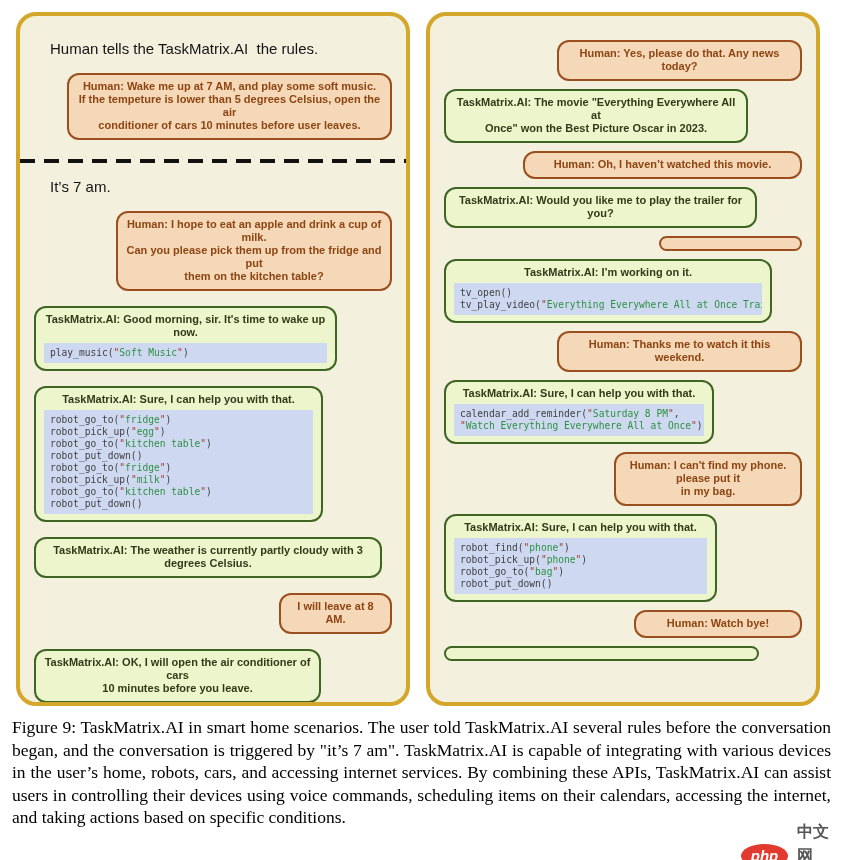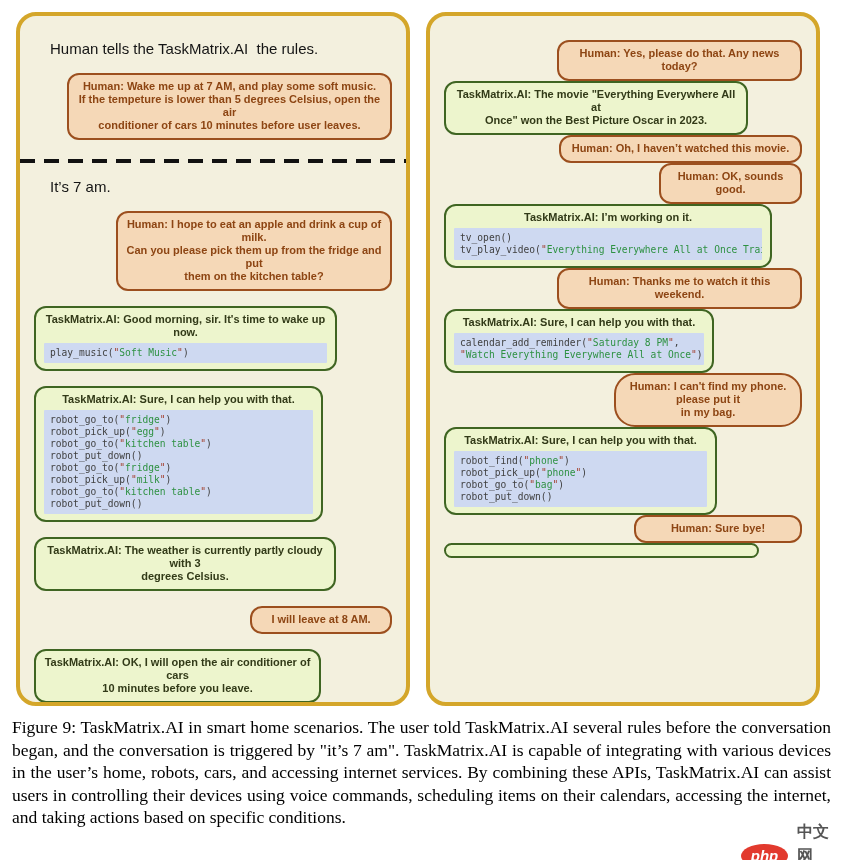--- a/index.html
+++ b/index.html
@@ -2,21 +2,21 @@
 <html style="--panel-border: #d4a62a; --panel-bg: #f3f0de; --human-fill: #f5d8b7; --human-border: #9c4f1e; --human-text: #8d4513; --ai-fill: #edf5cd; --ai-border: #3f6522; --ai-text: #323a18; --code-bg: #ced9f1; --code-text: #3f3f3f; --code-string: #2e9142; --code-quote: #a3402e; --divider: #111111; --note-text: #151515; --watermark-red: #e23a2e; --watermark-gray: #555555;"><head>
 <meta charset="utf-8">
 <style>
   html,body{margin:0;padding:0;width:841px;height:860px;background:#fff;overflow:hidden;
     font-family:"Liberation Sans",sans-serif;}
   #figure-root{position:absolute;left:0;top:0;width:841px;height:712px;}
   .panel{position:absolute;top:12px;width:394px;height:694px;box-sizing:border-box;
     background:var(--panel-bg,#f3f0de);border:4px solid var(--panel-border,#d4a62a);
     border-radius:20px;display:flex;flex-direction:column;padding:24px 14px 8px;overflow:hidden;}
   .panel-left{left:16px;gap:15px;}
-  .panel-right{left:426px;gap:0;}
+  .panel-right{left:426px;gap:8px;}
   .note{font:400 15px/18px "Liberation Sans",sans-serif;color:var(--note-text,#151515);
     margin-left:16px;white-space:pre;flex:none;}
   .divider{flex:none;height:3.5px;margin:4px -14px 0;
     background:repeating-linear-gradient(90deg,var(--divider,#111) 0 15px,transparent 15px 24px);}
   .bubble{position:relative;flex:none;box-sizing:border-box;border-radius:12px;
     border:2.5px solid;padding:5px 8px 6px;text-align:center;}
   .btext{font:bold 11px/13px "Liberation Sans",sans-serif;white-space:pre-line;}
   .human{background:var(--human-fill,#f5d8b7);border-color:var(--human-border,#9c4f1e);
     color:var(--human-text,#8d4513);align-self:flex-end;}
   .ai{background:var(--ai-fill,#edf5cd);border-color:var(--ai-border,#3f6522);
@@ -77,28 +77,28 @@
 robot_go_to(<span class="qm">"</span><span class="str">kitchen table</span><span class="qm">"</span>)
 robot_put_down()
 robot_go_to(<span class="qm">"</span><span class="str">fridge</span><span class="qm">"</span>)
 robot_pick_up(<span class="qm">"</span><span class="str">milk</span><span class="qm">"</span>)
 robot_go_to(<span class="qm">"</span><span class="str">kitchen table</span><span class="qm">"</span>)
 robot_put_down()</pre>
         <svg class="tail" width="26" height="20" viewBox="0 0 26 20">
           <polygon points="4,1 1,19 24,1"></polygon>
         </svg>
       </div>
-      <div class="bubble ai" style="width: 302px;">
+      <div class="bubble ai" style="width: 348px;">
         <div class="btext">TaskMatrix.AI: The weather is currently partly cloudy with 3
 degrees Celsius.</div>
         <svg class="tail" width="26" height="20" viewBox="0 0 26 20">
           <polygon points="4,1 1,19 24,1"></polygon>
         </svg>
       </div>
-      <div class="bubble human" style="width: 142px;">
+      <div class="bubble human" style="width: 113px;">
         <div class="btext">I will leave at 8 AM.</div>
         <svg class="tail" width="26" height="20" viewBox="0 0 26 20">
           <polygon points="22,1 25,19 2,1"></polygon>
         </svg>
       </div>
       <div class="bubble ai" style="width: 287px;">
         <div class="btext">TaskMatrix.AI: OK, I will open the air conditioner of cars
 10 minutes before you leave.</div>
       </div>
     </div>
@@ -109,28 +109,33 @@
           <polygon points="22,1 25,19 2,1"></polygon>
         </svg>
       </div>
       <div class="bubble ai" style="width: 304px;">
         <div class="btext">TaskMatrix.AI: The movie "Everything Everywhere All at
 Once" won the Best Picture Oscar in 2023.</div>
         <svg class="tail" width="26" height="20" viewBox="0 0 26 20">
           <polygon points="4,1 1,19 24,1"></polygon>
         </svg>
       </div>
-      <div class="bubble human" style="width: 243px;">
+      <div class="bubble human" style="width: 279px;">
         <div class="btext">Human: Oh, I haven’t watched this movie.</div>
         <svg class="tail" width="26" height="20" viewBox="0 0 26 20">
           <polygon points="22,1 25,19 2,1"></polygon>
         </svg>
       </div>
+      <div class="bubble ai" style="width: 313px;">
+        <div class="btext">TaskMatrix.AI: Would you like me to play the trailer for you?</div>
+        <svg class="tail" width="26" height="20" viewBox="0 0 26 20">
+          <polygon points="4,1 1,19 24,1"></polygon>
+        </svg>
+      </div>
       <div class="bubble human" style="width: 143px;">
-        <div class="btext">Human: OK, sounds good.</div>
         <svg class="tail" width="26" height="20" viewBox="0 0 26 20">
           <polygon points="22,1 25,19 2,1"></polygon>
         </svg>
       </div>
       <div class="bubble ai" style="width: 328px;">
         <div class="btext">TaskMatrix.AI: I’m working on it.</div>
         <pre class="code">tv_open()
 tv_play_video(<span class="qm">"</span><span class="str">Everything Everywhere All at Once Trailer</span><span class="qm">"</span>)</pre>
         <svg class="tail" width="26" height="20" viewBox="0 0 26 20">
           <polygon points="4,1 1,19 24,1"></polygon>
@@ -143,39 +148,39 @@
         </svg>
       </div>
       <div class="bubble ai" style="width: 270px;">
         <div class="btext">TaskMatrix.AI: Sure, I can help you with that.</div>
         <pre class="code">calendar_add_reminder(<span class="qm">"</span><span class="str">Saturday 8 PM</span><span class="qm">"</span>,
 <span class="qm">"</span><span class="str">Watch Everything Everywhere All at Once</span><span class="qm">"</span>)</pre>
         <svg class="tail" width="26" height="20" viewBox="0 0 26 20">
           <polygon points="4,1 1,19 24,1"></polygon>
         </svg>
       </div>
-      <div class="bubble human" style="width: 188px; border-radius: 21px;">
+      <div class="bubble human" style="width: 188px;">
         <div class="btext">Human: I can't find my phone. please put it
 in my bag.</div>
         <svg class="tail" width="26" height="20" viewBox="0 0 26 20">
           <polygon points="22,1 25,19 2,1"></polygon>
         </svg>
       </div>
       <div class="bubble ai" style="width: 273px;">
         <div class="btext">TaskMatrix.AI: Sure, I can help you with that.</div>
         <pre class="code">robot_find(<span class="qm">"</span><span class="str">phone</span><span class="qm">"</span>)
 robot_pick_up(<span class="qm">"</span><span class="str">phone</span><span class="qm">"</span>)
 robot_go_to(<span class="qm">"</span><span class="str">bag</span><span class="qm">"</span>)
 robot_put_down()</pre>
         <svg class="tail" width="26" height="20" viewBox="0 0 26 20">
           <polygon points="4,1 1,19 24,1"></polygon>
         </svg>
       </div>
       <div class="bubble human" style="width: 168px;">
-        <div class="btext">Human: Sure bye!</div>
+        <div class="btext">Human: Watch bye!</div>
         <svg class="tail" width="26" height="20" viewBox="0 0 26 20">
           <polygon points="22,1 25,19 2,1"></polygon>
         </svg>
       </div>
       <div class="bubble ai" style="width: 315px;"></div>
     </div>
   </div>
 
 <p class="caption">Figure 9: TaskMatrix.AI in smart home scenarios. The user told TaskMatrix.AI several rules before the conversation began, and the conversation is triggered by "it’s 7 am". TaskMatrix.AI is capable of integrating with various devices in the user’s home, robots, cars, and accessing internet services. By combining these APIs, TaskMatrix.AI can assist users in controlling their devices using voice commands, scheduling items on their calendars, accessing the internet, and taking actions based on specific conditions.</p>
 

